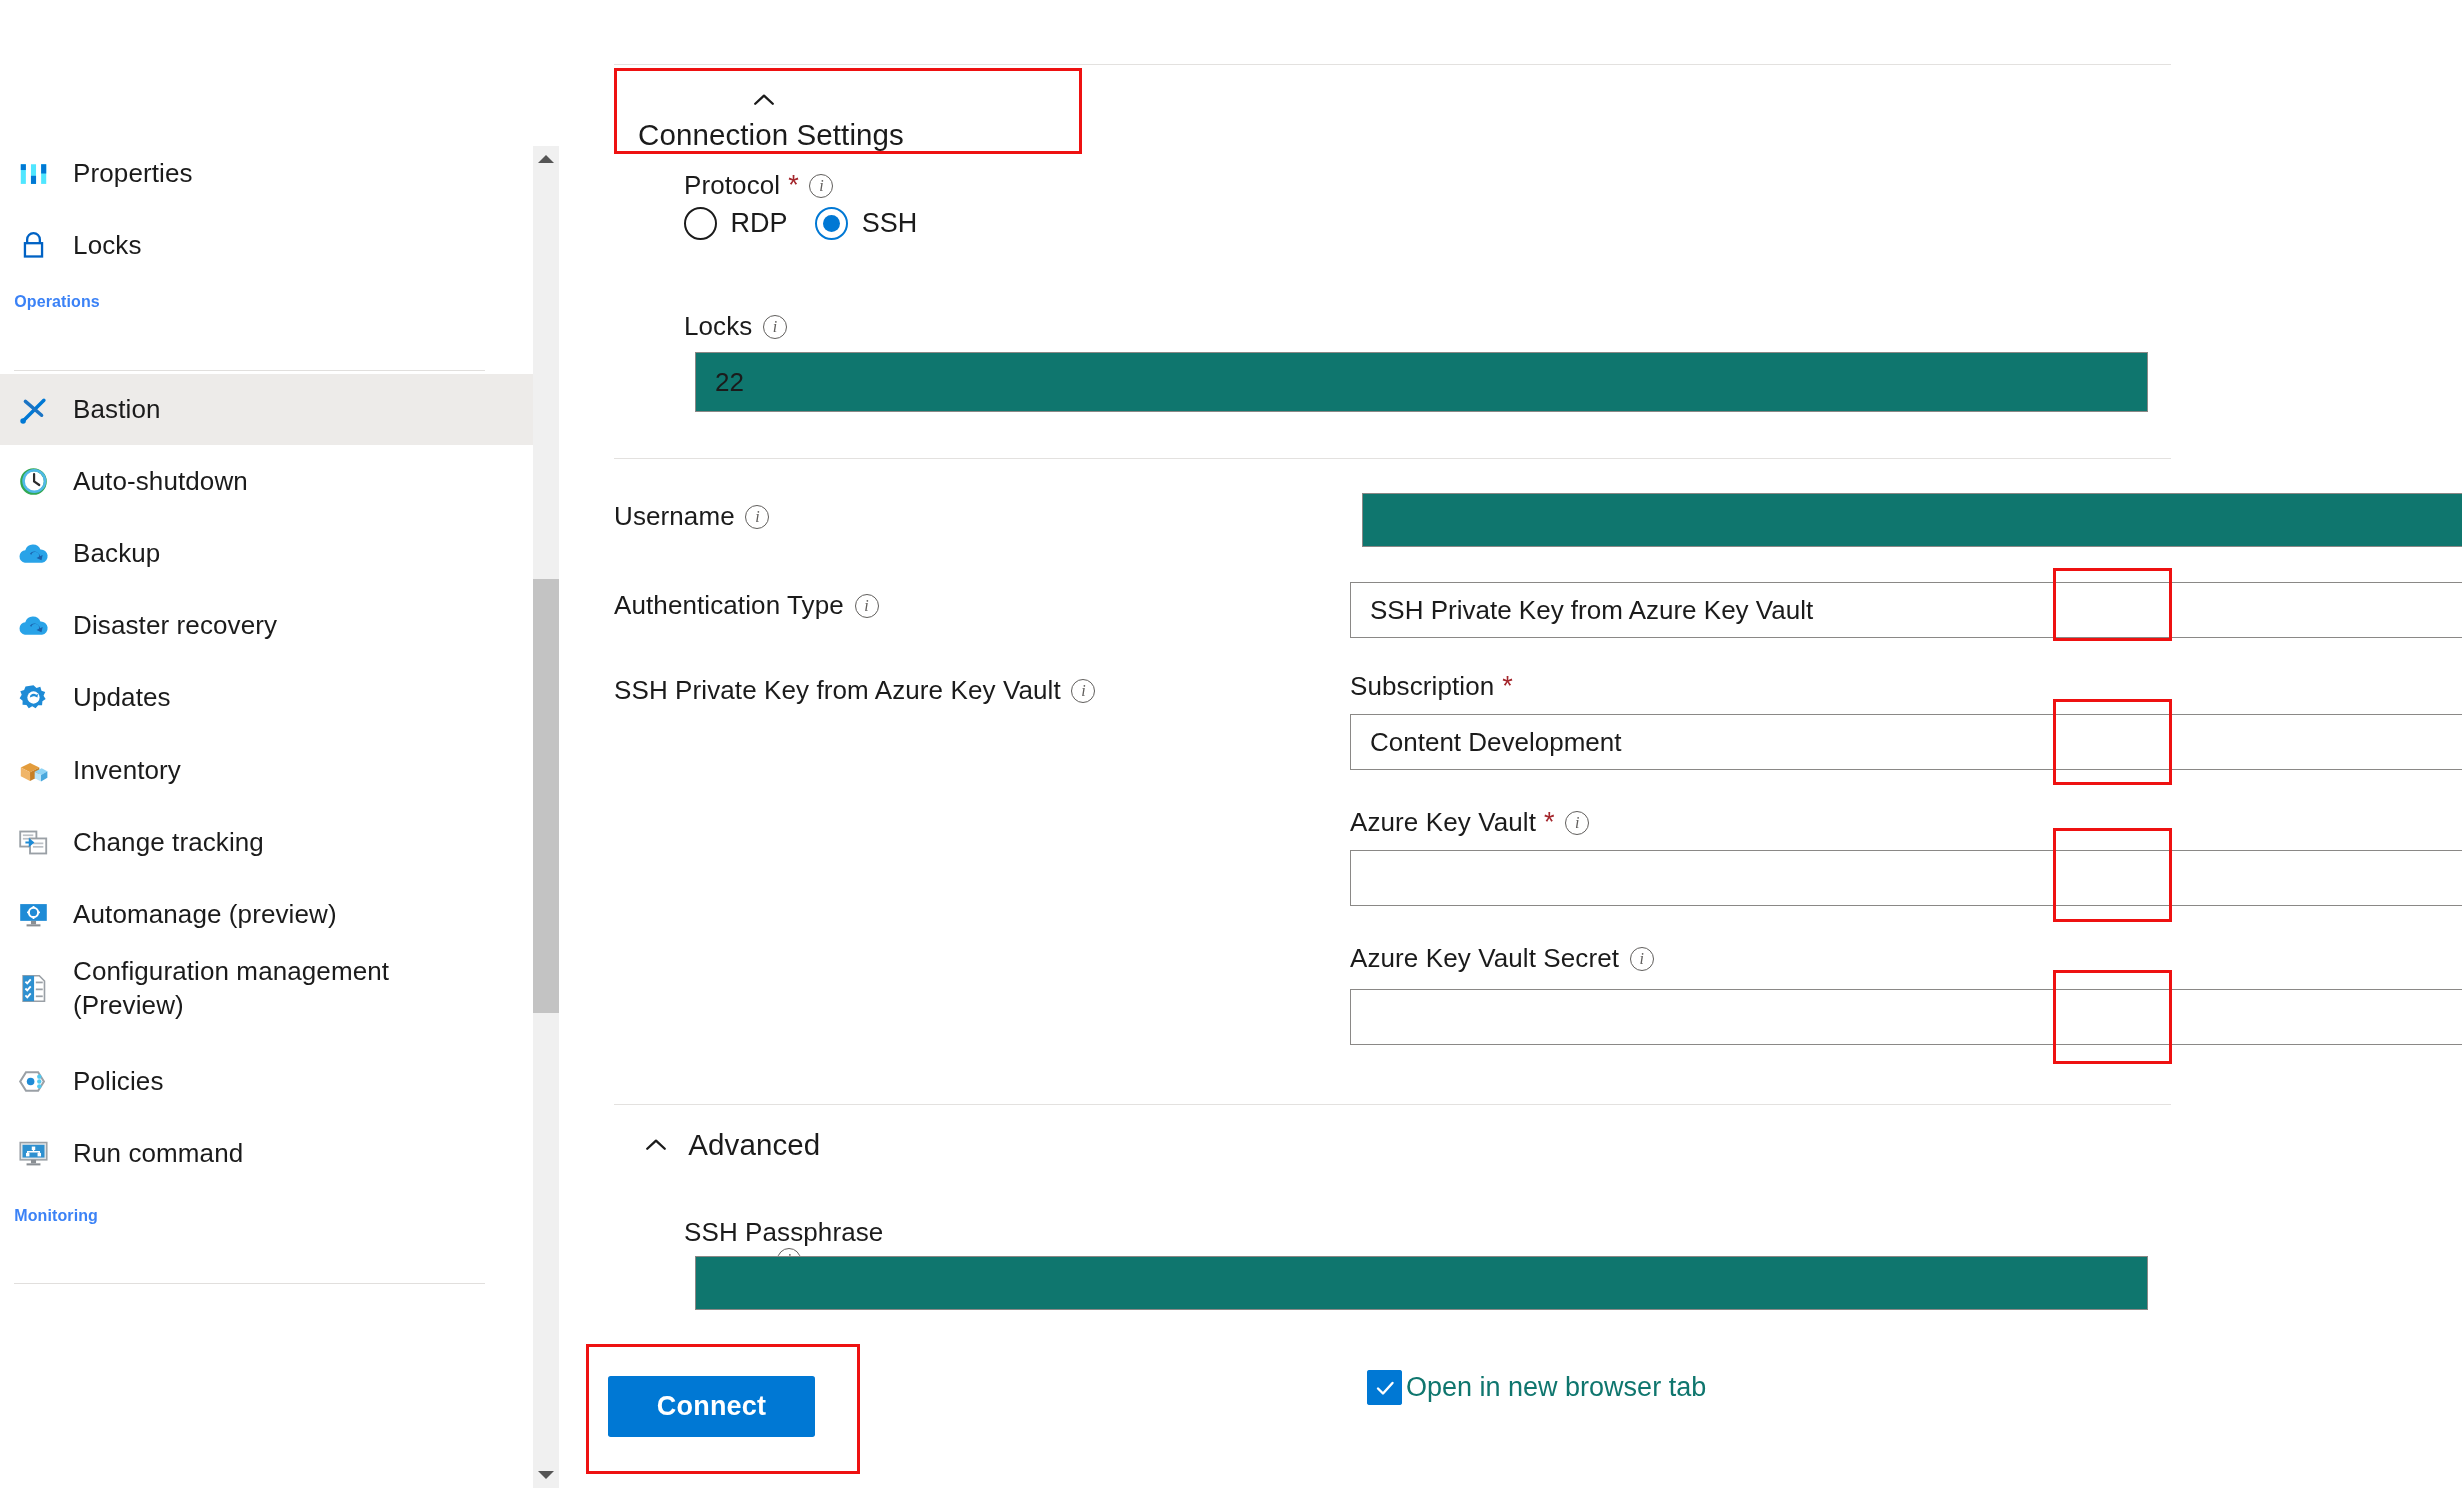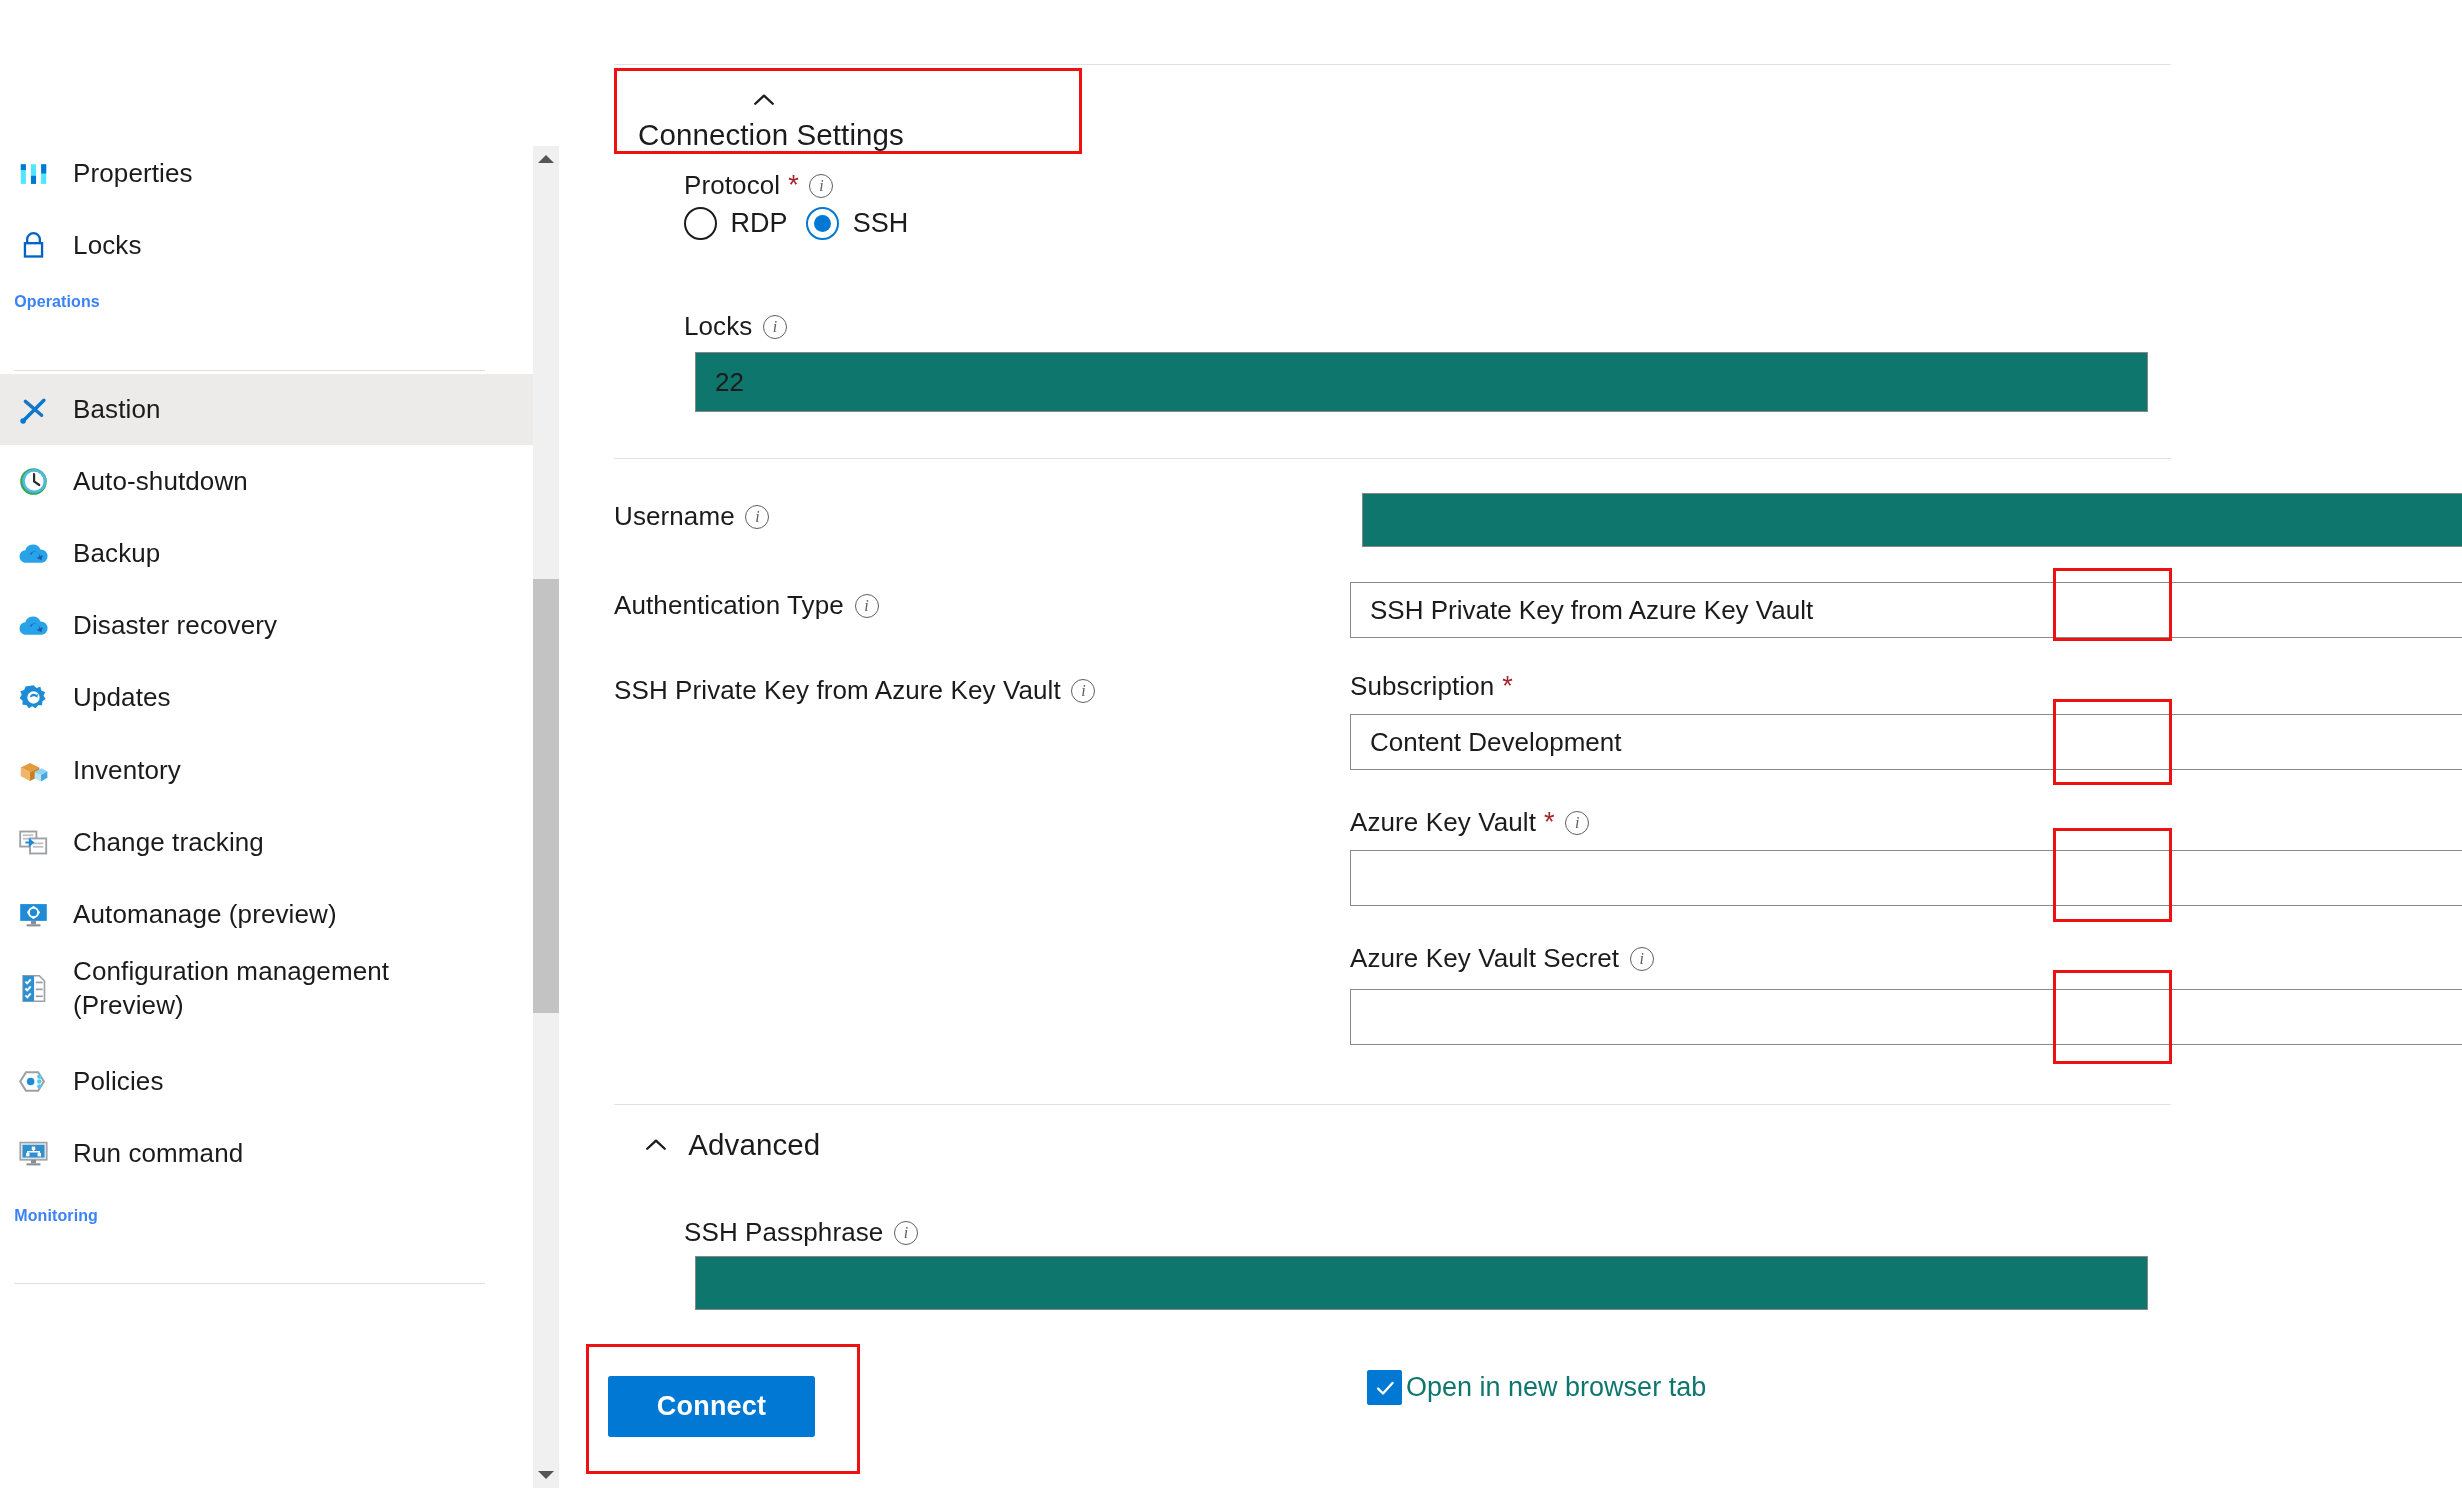--- a/index.html
+++ b/index.html
@@ -339,21 +339,21 @@
       <span class="section-title">Connection Settings</span>
     </div>
 
     <div class="fld-label" style="left:125px; top:170px;">
       <span>Protocol</span>
       <span class="req">*</span>
       <span class="info">i</span>
     </div>
 
     <div class="radio-row" style="left:125px; top:207px;">
-      <label class="radio" style="margin-right:19px;">
+      <label class="radio" style="margin-right:28px;">
         <span class="dot"></span>
         <span class="rlabel">RDP</span>
       </label>
       <label class="radio on">
         <span class="dot"></span>
         <span class="rlabel">SSH</span>
       </label>
     </div>
 
     <div class="fld-label" style="left:125px; top:311px;">
@@ -420,21 +420,21 @@
 
     <div class="section-head" style="left:79px; top:1127px;">
       <span class="chev">
         <svg viewBox="0 0 24 24">
             <path d="M5 15 L12 8.5 L19 15" fill="none" stroke="#1b1b1b" stroke-width="1.9" stroke-linecap="round" stroke-linejoin="round"></path>
           </svg>
       </span>
       <span class="section-title">Advanced</span>
     </div>
 
-    <div class="fld-label" style="left:125px; top:1217px;">
+    <div class="fld-label" style="left:125px; top:1217px;flex-direction:column;">
       <span>SSH Passphrase</span>
       <span class="info">i</span>
     </div>
     <div class="textbox" style="left:124px; top:1256px; width:1453px; height:54px;">
       <span></span>
     </div>
 
     <button class="btn-connect" style="left:49px; top:1376px; width:207px; height:61px;">Connect</button>
 
     <label class="cb-row" style="left:808px; top:1370px;">

